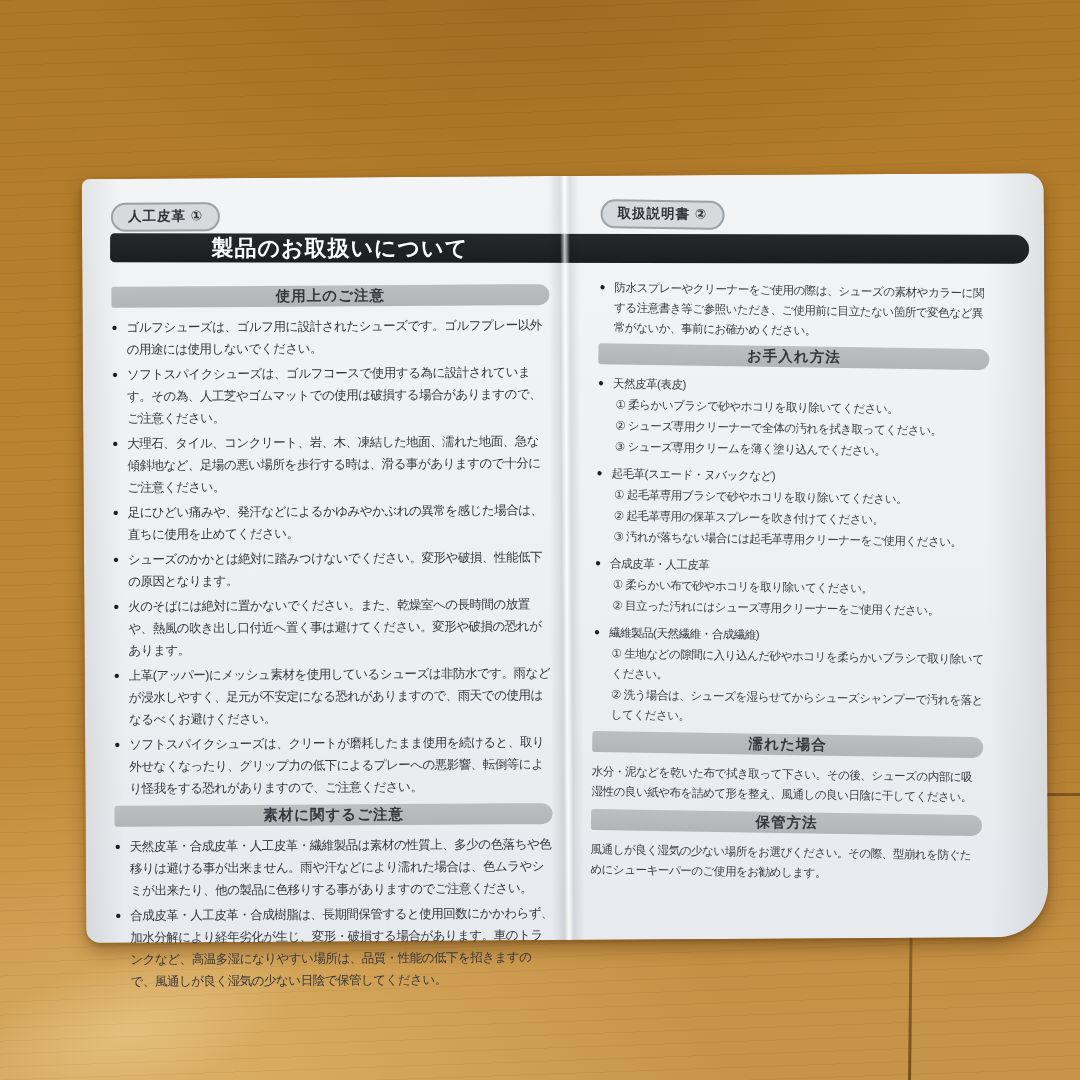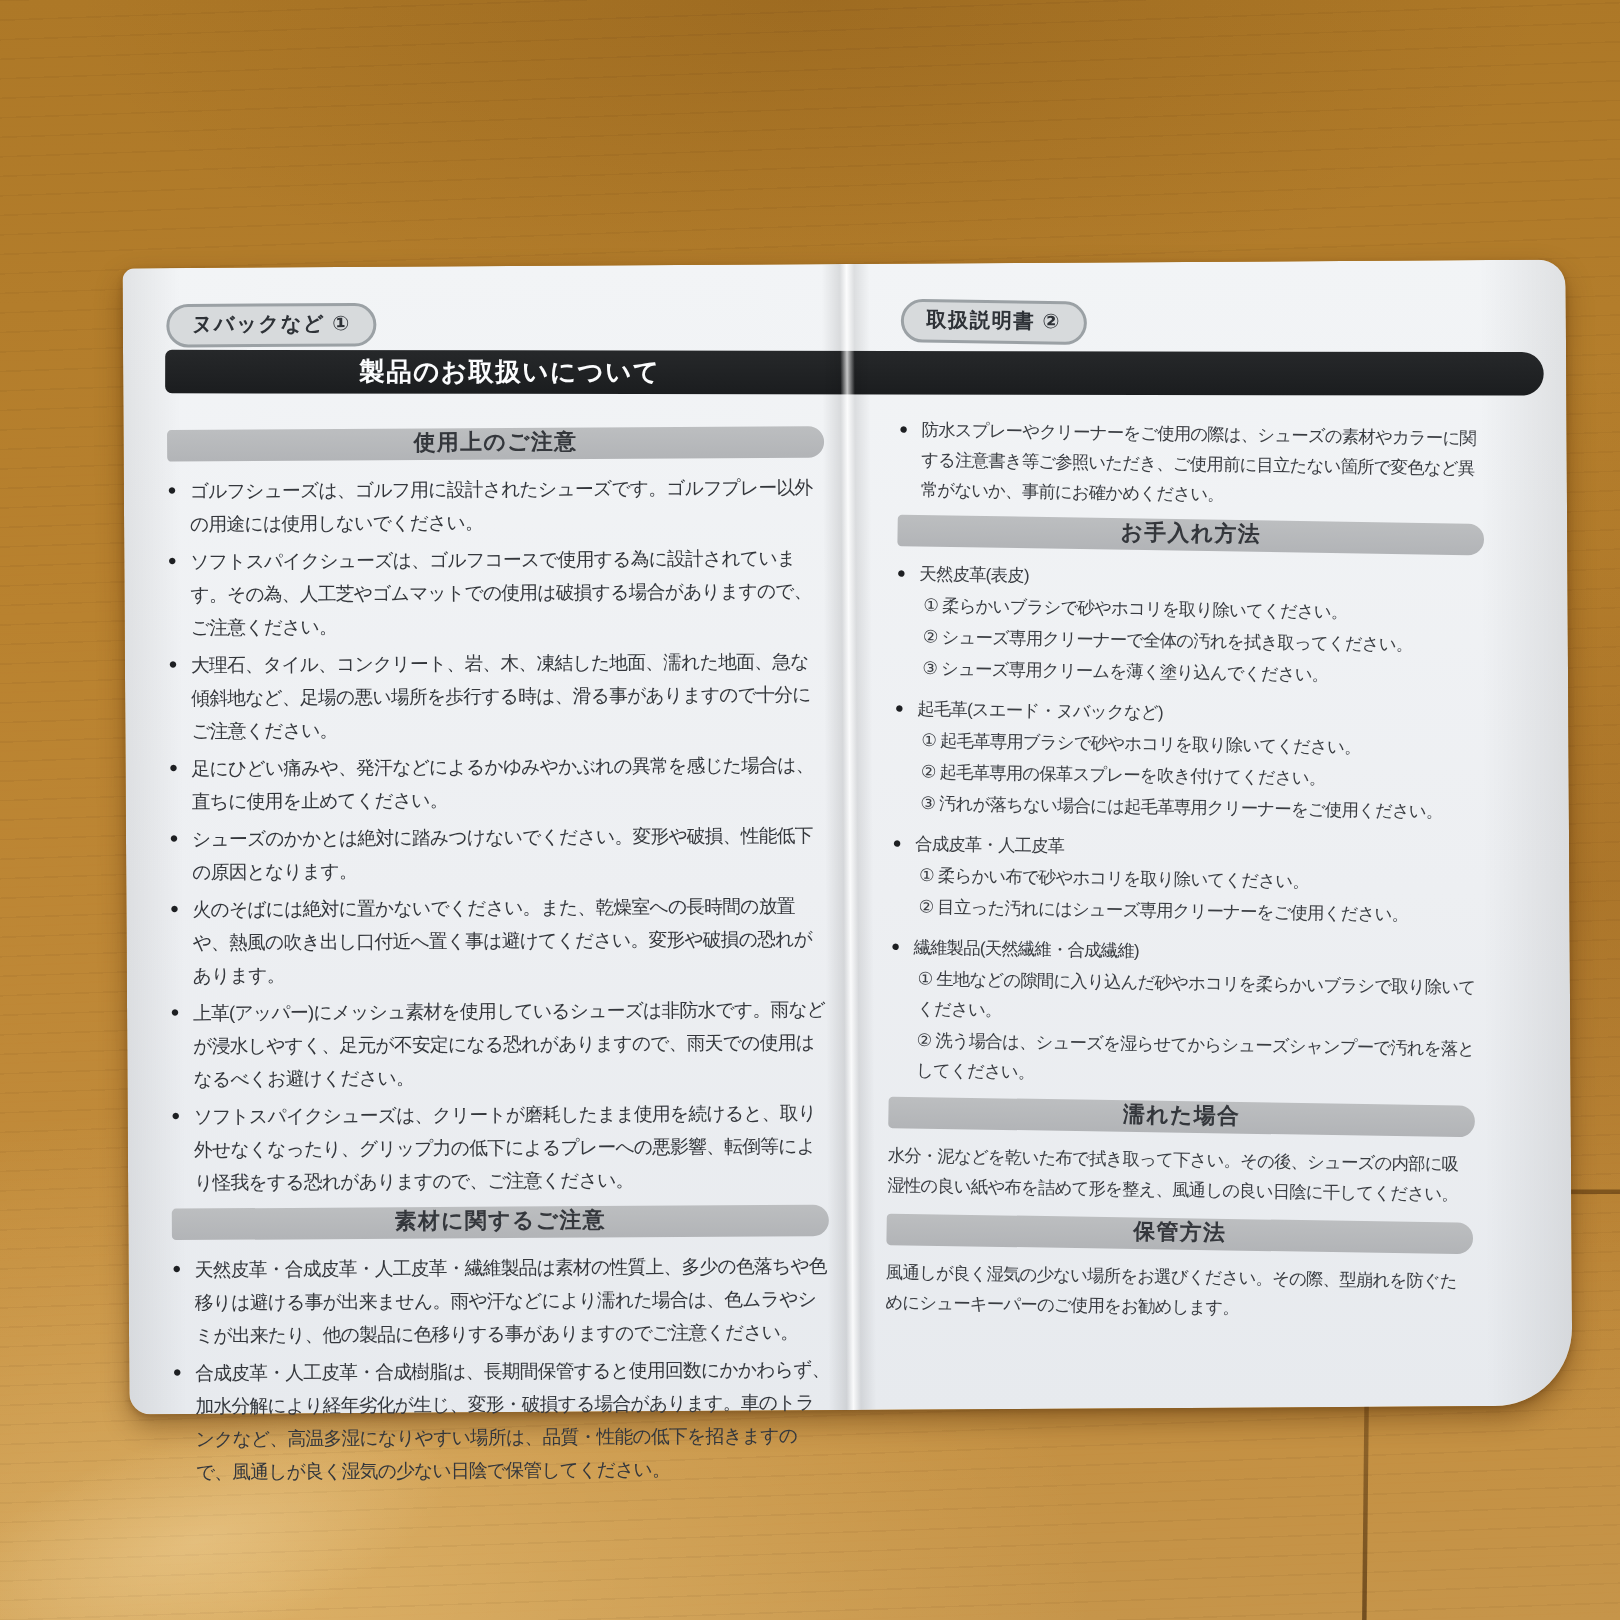--- a/index.html
+++ b/index.html
@@ -48,21 +48,21 @@
     z-index:3;pointer-events:none;
   }
   .titlebar{
     position:absolute;left:28px;right:15px;top:58px;height:29px;
     background:linear-gradient(180deg,#26282a,#1b1d1f);
     border-radius:5px 16px 16px 5px;
     transform:rotate(0.45deg);z-index:2;
   }
   .titlebar .tt{
     position:absolute;left:0;top:0;width:50%;height:29px;line-height:29px;
-    text-align:center;color:#fbfcfd;font-weight:bold;font-size:17px;letter-spacing:1px;
+    text-align:center;color:#fbfcfd;font-weight:bold;font-size:22px;letter-spacing:1px;
   }
   .page{width:50%;box-sizing:border-box;position:relative;z-index:1;}
   .page-left{padding:24px 14px 0 29px;color:#34373c;}
   .page-right{padding:24px 0 0 0;color:#3a3d42;}
   .page-right .inner{transform:rotate(1.25deg);transform-origin:14% 0;padding:0 52px 0 38px;}
   .badge{
     display:inline-block;padding:3px 15px 4px 15px;
     border:2px solid #9ba1a5;background:#d7dadc;border-radius:15px;
     font-size:13.5px;font-weight:bold;color:#2e3237;letter-spacing:1px;
   }
@@ -99,21 +99,21 @@
 <div class="seam-h"></div>
 
 <div class="booklet">
   <div class="titlebar">
     <span class="tt">製品のお取扱いについて</span>
   </div>
   <div class="fold"></div>
 
   <div class="page page-left">
     <div class="badge-row">
-      <span class="badge">ヌバックなど ①</span>
+      <span class="badge">人工皮革 ①</span>
     </div>
     <div class="bar-space"></div>
 
     <div class="graybar">使用上のご注意</div>
 
     <div class="bullet">
       <span class="mk">●</span>
       <span class="bt">ゴルフシューズは、ゴルフ用に設計されたシューズです。ゴルフプレー以外の用途には使用しないでください。</span>
     </div>
     <div class="bullet">

